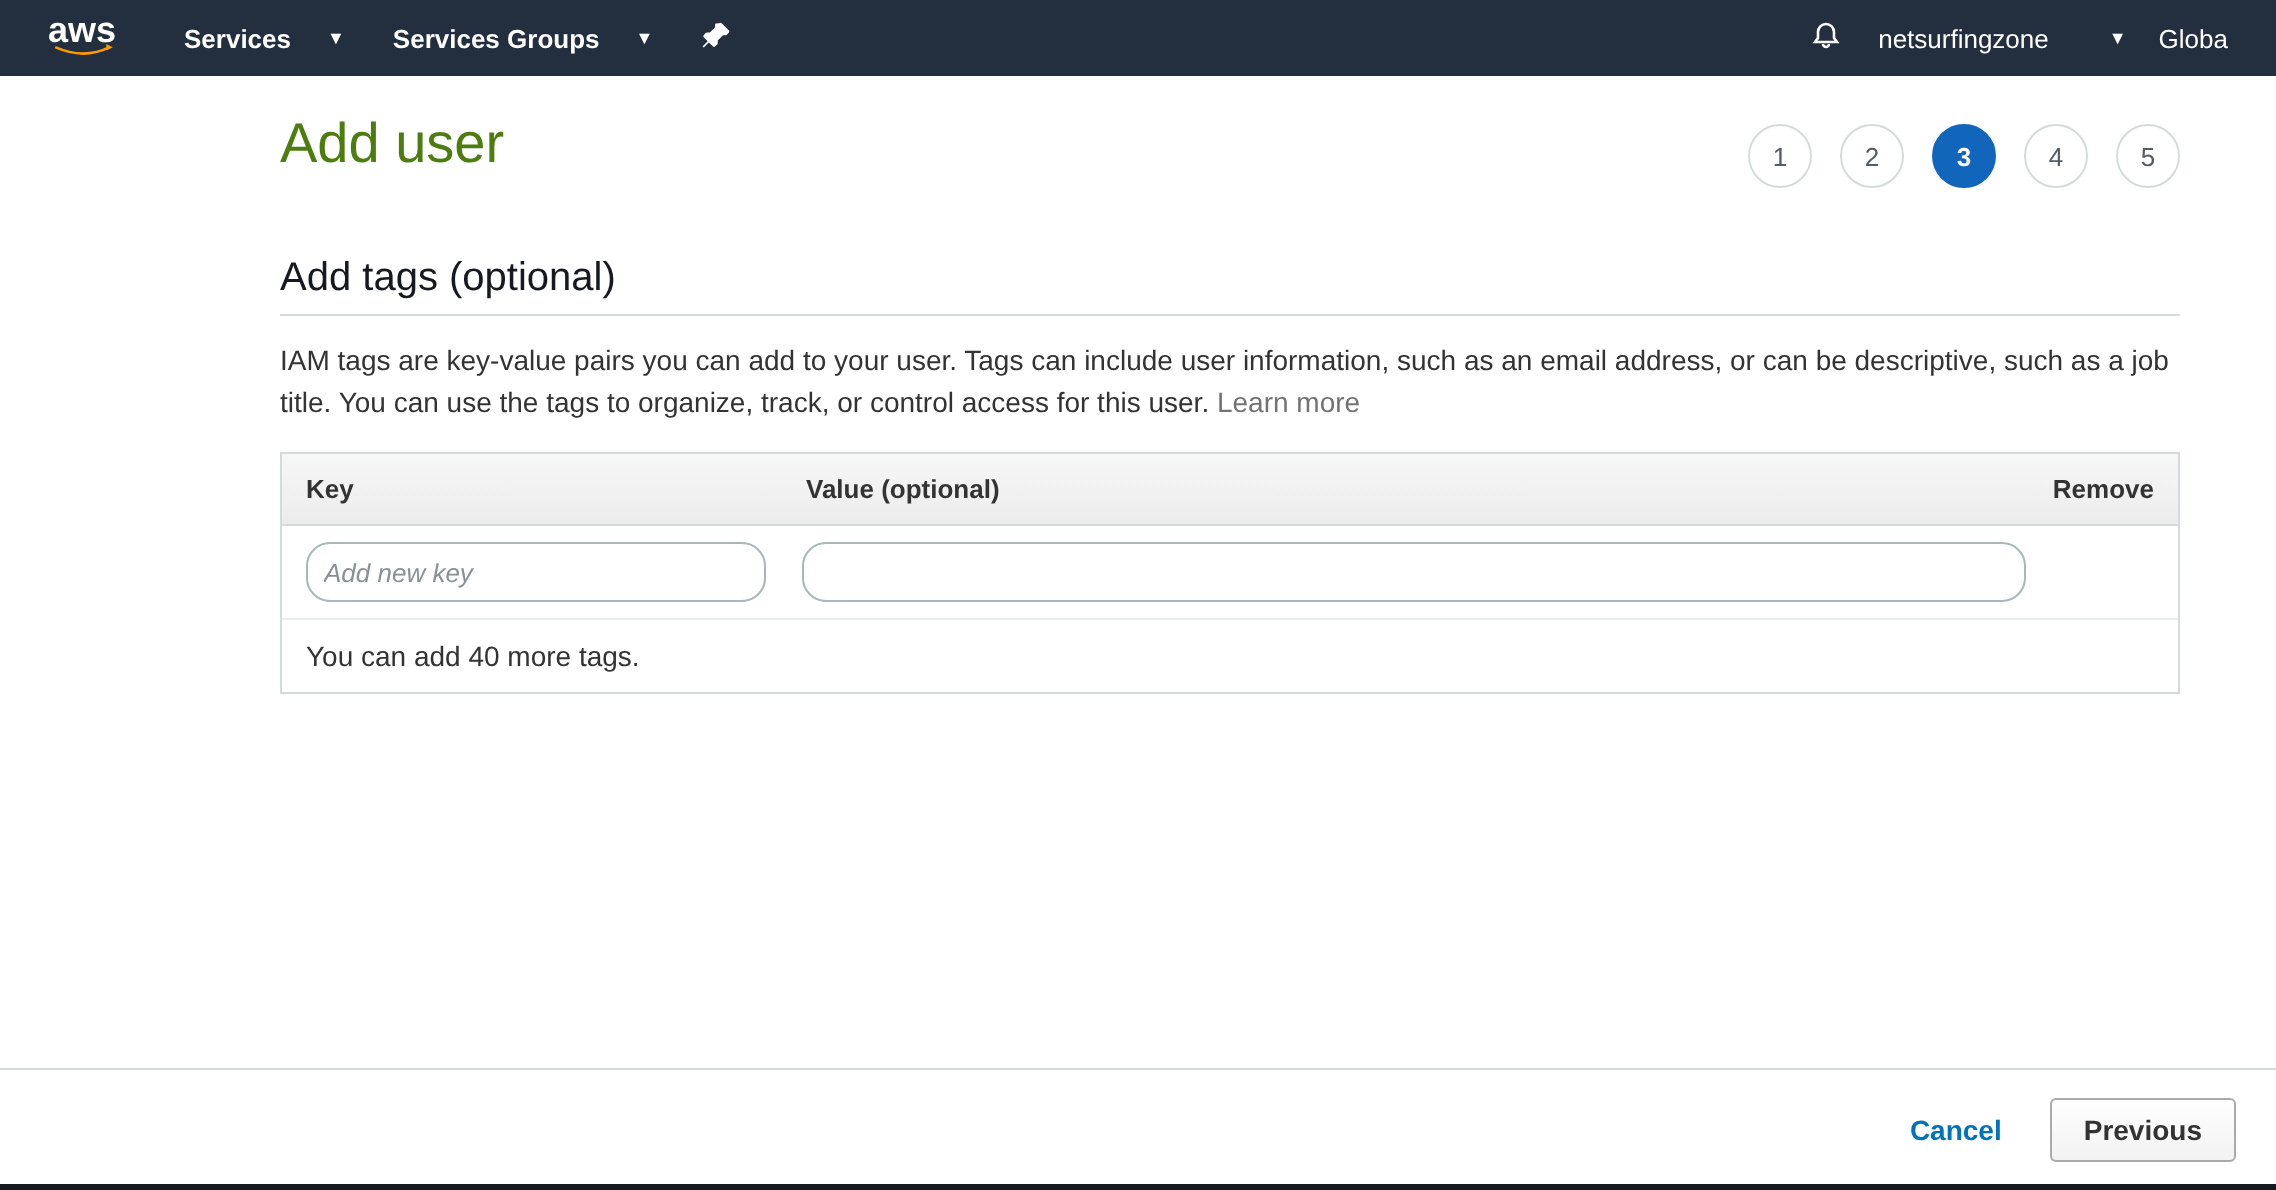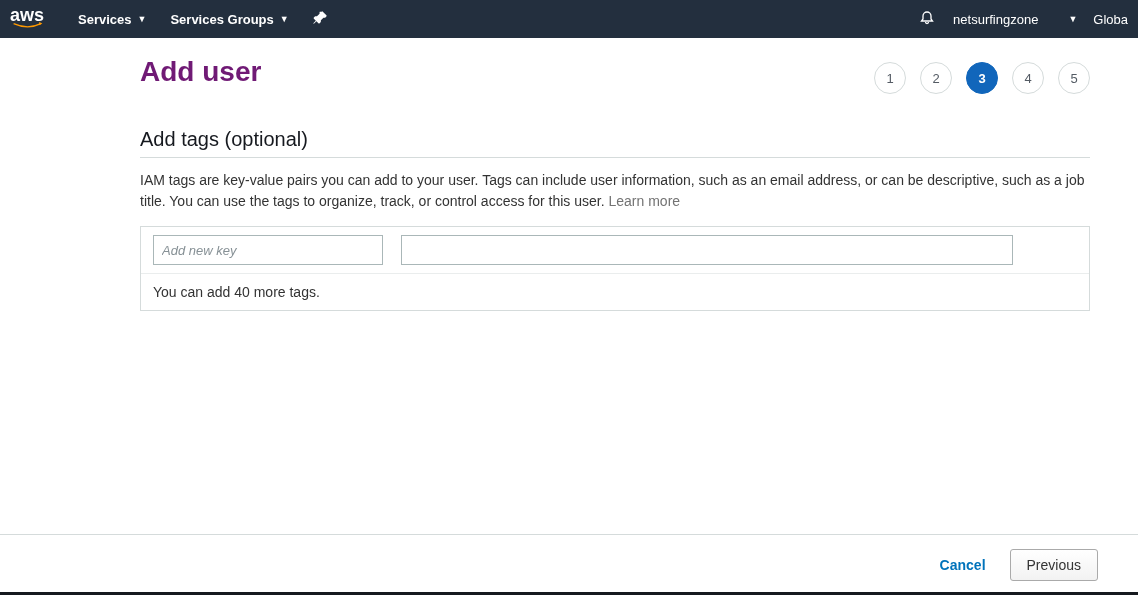--- a/index.html
+++ b/index.html
@@ -5,21 +5,21 @@
 * { margin: 0; padding: 0; box-sizing: border-box; font-family: "Amazon Ember", "Helvetica Neue", Arial, sans-serif; }
 body { width: 1138px; height: 595px; overflow: hidden; background: #fff; position: relative; }
 
 
 .topnav {
   height: 38px;
   background: #232f3e;
   display: flex;
   align-items: center;
   color: #fff;
-  padding: 0 10px;
+  padding: 0 24px;
   font-size: 13px;
 }
 .logo {
   font-weight: bold;
   font-size: 18px;
   letter-spacing: 0;
   color: #fff;
   margin-right: 32px;
   position: relative;
   top: -2px;
@@ -29,37 +29,38 @@
   width: 36px;
   height: 8px;
   margin-top: -4px;
 }
 .nav-item {
   display: flex;
   align-items: center;
   margin-right: 24px;
   cursor: pointer;
   font-weight: 600;
+  gap: 12px;
 }
 .nav-item .chev { margin-left: 6px; font-size: 9px; }
 .pin-icon { font-size: 14px; cursor: pointer; }
 .nav-spacer { flex: 1; }
 .bell-icon { margin-right: 18px; cursor: pointer; }
 .account { display: flex; align-items: center; margin-right: 16px; cursor: pointer; gap: 24px; }
 .account .chev { margin-left: 6px; font-size: 9px; }
 .region { cursor: pointer; text-align: right; }
 
 
 .main {
   padding: 18px 48px 0 140px;
 }
 .page-title {
   font-size: 28px;
-  font-weight: 700;
-  color: #701a75;
+  font-weight: 400;
+  color: #4d7c0f;
 }
 .steps {
   position: absolute;
   top: 62px;
   right: 48px;
   display: flex;
   gap: 14px;
 }
 .step {
   width: 32px;
@@ -116,21 +117,21 @@
 
 .tag-row {
   display: flex;
   padding: 8px 12px;
   gap: 18px;
   align-items: center;
 }
 .tag-input {
   height: 30px;
   border: 1px solid #aab7b8;
-  border-radius: 0;
+  border-radius: 12px;
   padding: 0 8px;
   font-size: 13px;
   font-style: italic;
   color: #15803d;
 }
 .tag-input::placeholder { color: #879196; font-style: italic; }
 .tag-input.key-input { width: 230px; }
 .tag-input.value-input { flex: 1; max-width: 612px; font-style: normal; }
 
 .row-divider { border-top: 1px solid #eaeded; }
@@ -140,39 +141,39 @@
   color: #333;
 }
 
 
 .footer {
   position: absolute;
   bottom: 0;
   left: 0;
   right: 0;
   border-top: 1px solid #d5dbdb;
-  padding: 14px 40px;
+  padding: 14px 20px;
   display: flex;
   justify-content: flex-end;
   align-items: flex-end;
   gap: 14px;
   background: #fff;
 }
 .btn-link {
   color: #0073bb;
   font-size: 14px;
   font-weight: bold;
   background: none;
   border: none;
   cursor: pointer;
   padding: 8px 10px;
 }
 .btn {
   font-size: 14px;
-  font-weight: normal;
+  font-weight: bold;
   padding: 7px 16px;
   border-radius: 3px;
   cursor: pointer;
   border: 1px solid #545b64;
 }
 .btn-secondary {
   background: linear-gradient(#fff, #f2f2f2);
   color: #333;
   border: 1px solid #aaa;
 }
@@ -241,20 +242,25 @@
   </div>
 
   <h2 class="section-title">Add tags (optional)</h2>
   <hr class="hr">
 
   <p class="desc">
     <span>IAM tags are key-value pairs you can add to your user. Tags can include user information, such as an email address, or can be descriptive, such as a job title. You can use the tags to organize, track, or control access for this user. </span><a>Learn more</a>
   </p>
 
   <div class="tag-table">
+    <div class="tag-header">
+      <div class="col-key">Key</div>
+      <div class="col-value">Value (optional)</div>
+      <div class="col-remove">Remove</div>
+    </div>
     <div class="tag-row">
       <input class="tag-input key-input" placeholder="Add new key" style="">
       <input class="tag-input value-input" style="">
     </div>
     <div class="row-divider"></div>
     <div class="tag-counter">You can add 40 more tags.</div>
   </div>
 </div>
 
 <div class="footer">

